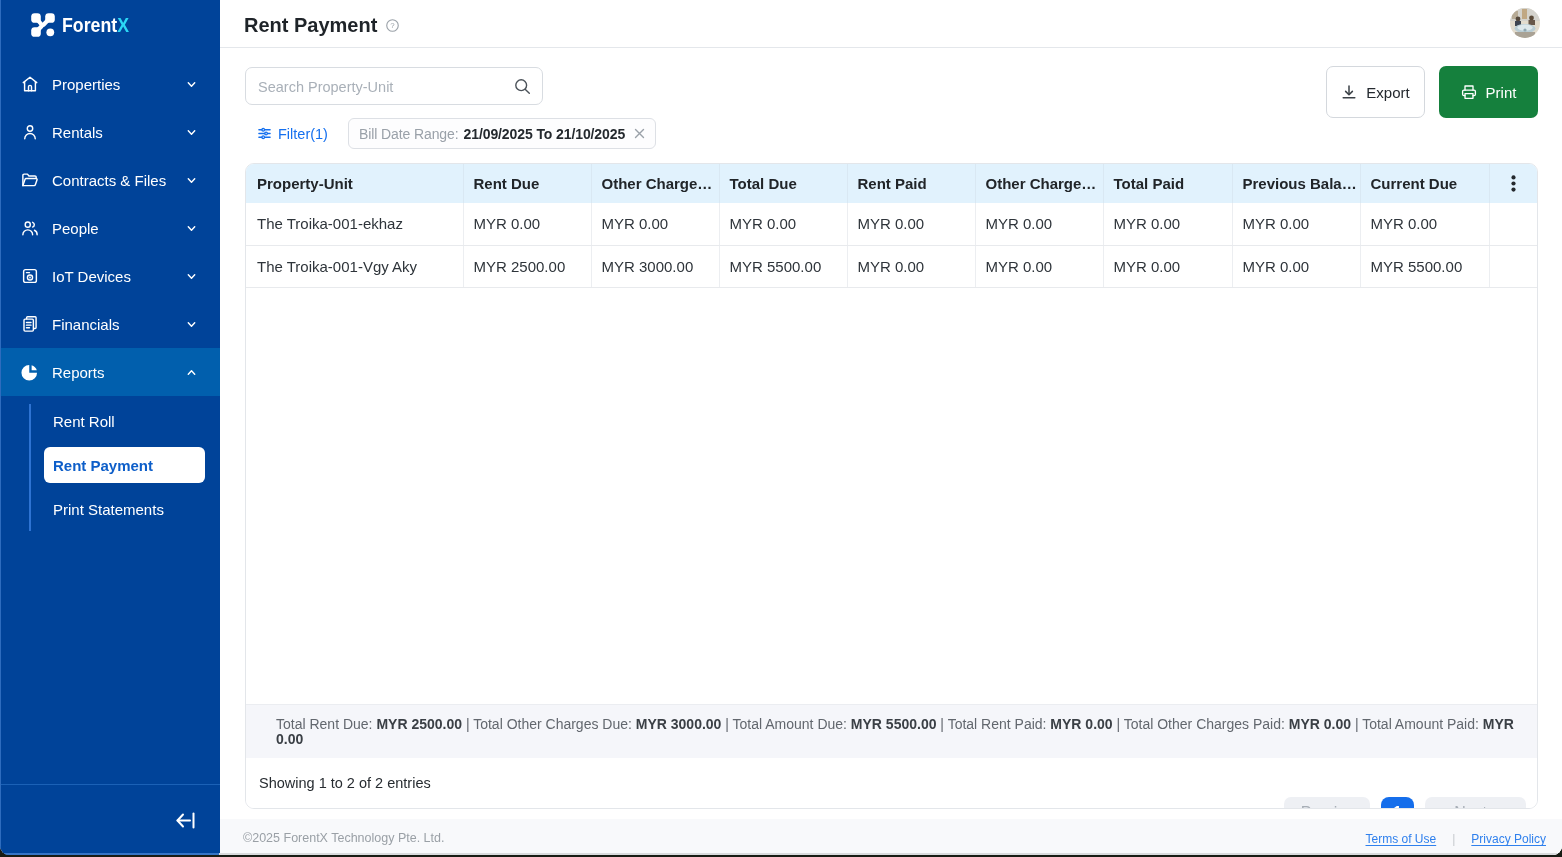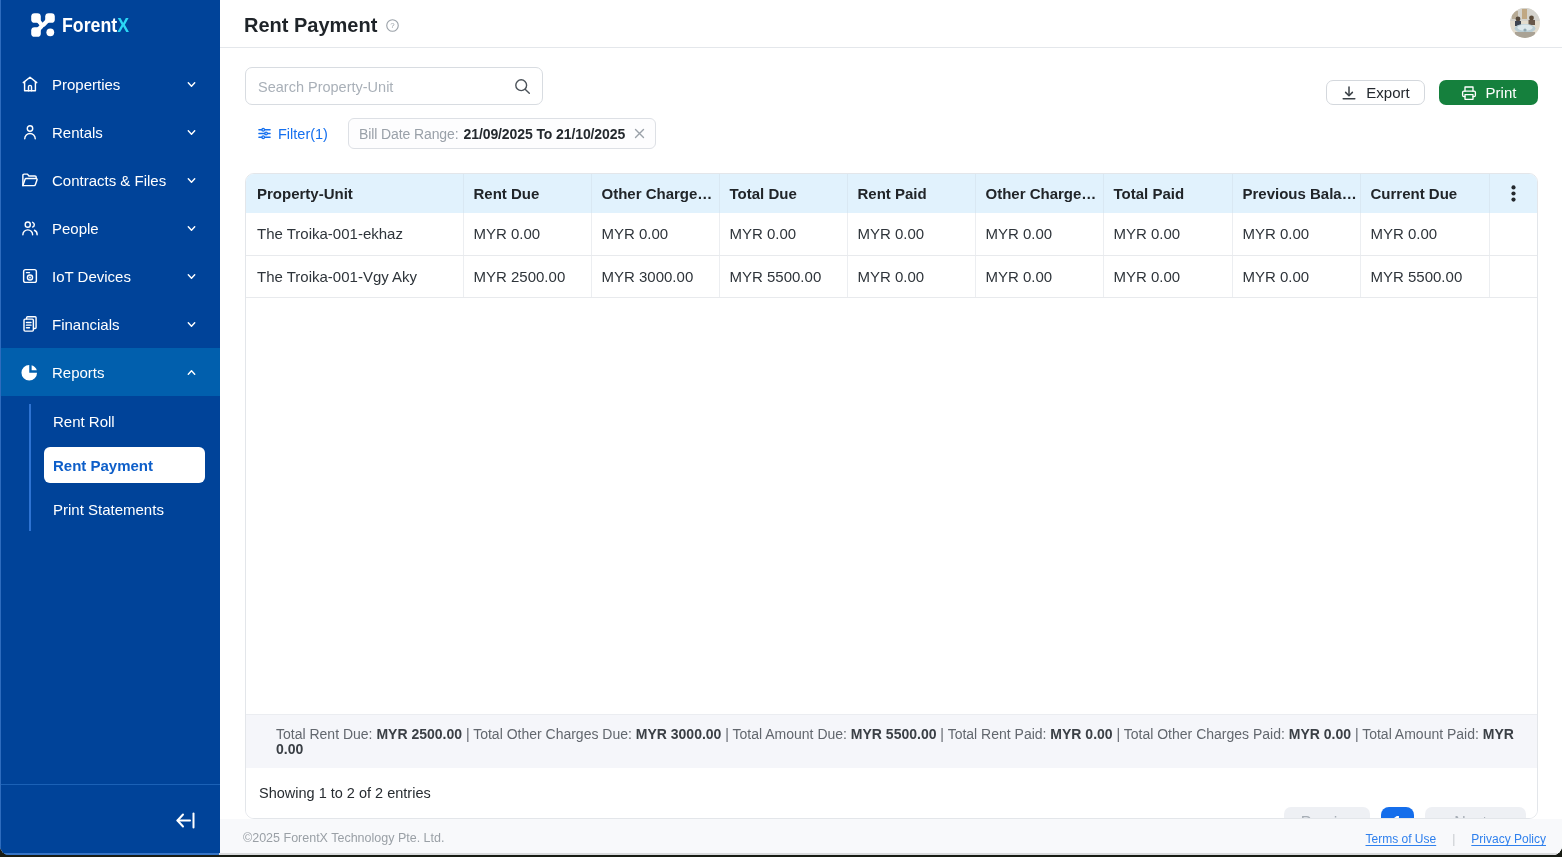--- a/index.html
+++ b/index.html
@@ -25,32 +25,32 @@
 .collapse svg { position:absolute; right:25px; top:27px; width:19px; height:17px; }
 
 .main { position:absolute; left:220px; top:0; right:0; height:855px; background:#fff; }
 .topbar { position:relative; height:48px; border-bottom:1px solid #e4e7eb; }
 .title { position:absolute; left:24px; top:14px; font-size:20px; font-weight:bold; color:#1f2429; }
 .help { position:absolute; left:166px; top:19px; width:13px; height:13px; }
 .avatar { position:absolute; right:22px; top:8px; width:30px; height:30px; border-radius:50%; overflow:hidden; }
 .searchbox { position:absolute; left:25px; top:67px; width:298px; height:38px; border:1px solid #d8dce1; border-radius:7px; }
 .searchbox .ph { position:absolute; left:12px; top:11px; font-size:14.5px; color:#a9b0b8; }
 .searchbox svg { position:absolute; right:11px; top:10px; width:17px; height:17px; }
-.btn { position:absolute; top:66px; height:25px; display:flex; align-items:center; justify-content:center; border-radius:7px; font-size:15px;margin-top:14px; }
+.btn { position:absolute; top:66px; height:52px; display:flex; align-items:center; justify-content:center; border-radius:7px; font-size:15px; }
 .btn svg { width:16px; height:16px; margin-right:9px; }
 .btn.export { right:137px; width:99px; border:1px solid #d4d8dd; color:#24292f; background:#fff; }
 .btn.print { right:24px; width:99px; background:#15803d; color:#fff; }
 .filterrow { position:absolute; left:25px; top:118px; height:31px; display:flex; align-items:center; }
 .filterbtn { display:flex; align-items:center; color:#1570ef; font-size:14.5px; }
 .filterbtn svg { width:13px; height:13px; margin-left:13px; margin-right:7px; }
 .chip { display:flex; align-items:center; margin-left:20px; height:31px; border:1px solid #dde0e5; background:#fdfdfe; border-radius:6px; padding:0 10px 0 10px; font-size:14px; color:#9aa1a9; letter-spacing:-0.1px; }
 .chip b { color:#24292e; margin-left:5px; }
 .chip svg { width:11px; height:11px; margin-left:9px; }
 
-.card { position:absolute; left:25px; top:173px; width:1293px; height:646px; border:1px solid #e3e6ea; border-radius:9px; background:#fff; display:flex; flex-direction:column; overflow:hidden; }
+.card { position:absolute; left:25px; top:163px; width:1293px; height:646px; border:1px solid #e3e6ea; border-radius:9px; background:#fff; display:flex; flex-direction:column; overflow:hidden; }
 table.grid { border-collapse:collapse; table-layout:fixed; width:100%; }
 table.grid th { background:#e1f2fd; height:39px; text-align:left; font-size:15px; color:#212529; padding:0 10px; border-right:1px solid #d9e8f3; font-weight:bold; white-space:nowrap; overflow:hidden; }
 table.grid th.last { border-right:none; }
 table.grid td { height:42px; font-size:15px; color:#2e343a; padding:0 10px; border-right:1px solid #eceef1; border-bottom:1px solid #e8eaed; background:#fff; white-space:nowrap; overflow:hidden; }
 table.grid td.last { border-right:none; }
 table.grid th:first-child, table.grid td:first-child { padding-left:11px; }
 .dots { display:block; margin:0 auto; width:5px; height:17px; }
 .filler { flex:1; background:#fff; }
 .summary { background:#f5f6fa; border-top:1px solid #ebedf1; padding:12px 16px 12px 30px; font-size:14px; color:#62676e; line-height:14.5px; }
 .summary b { color:#3b4046; }

